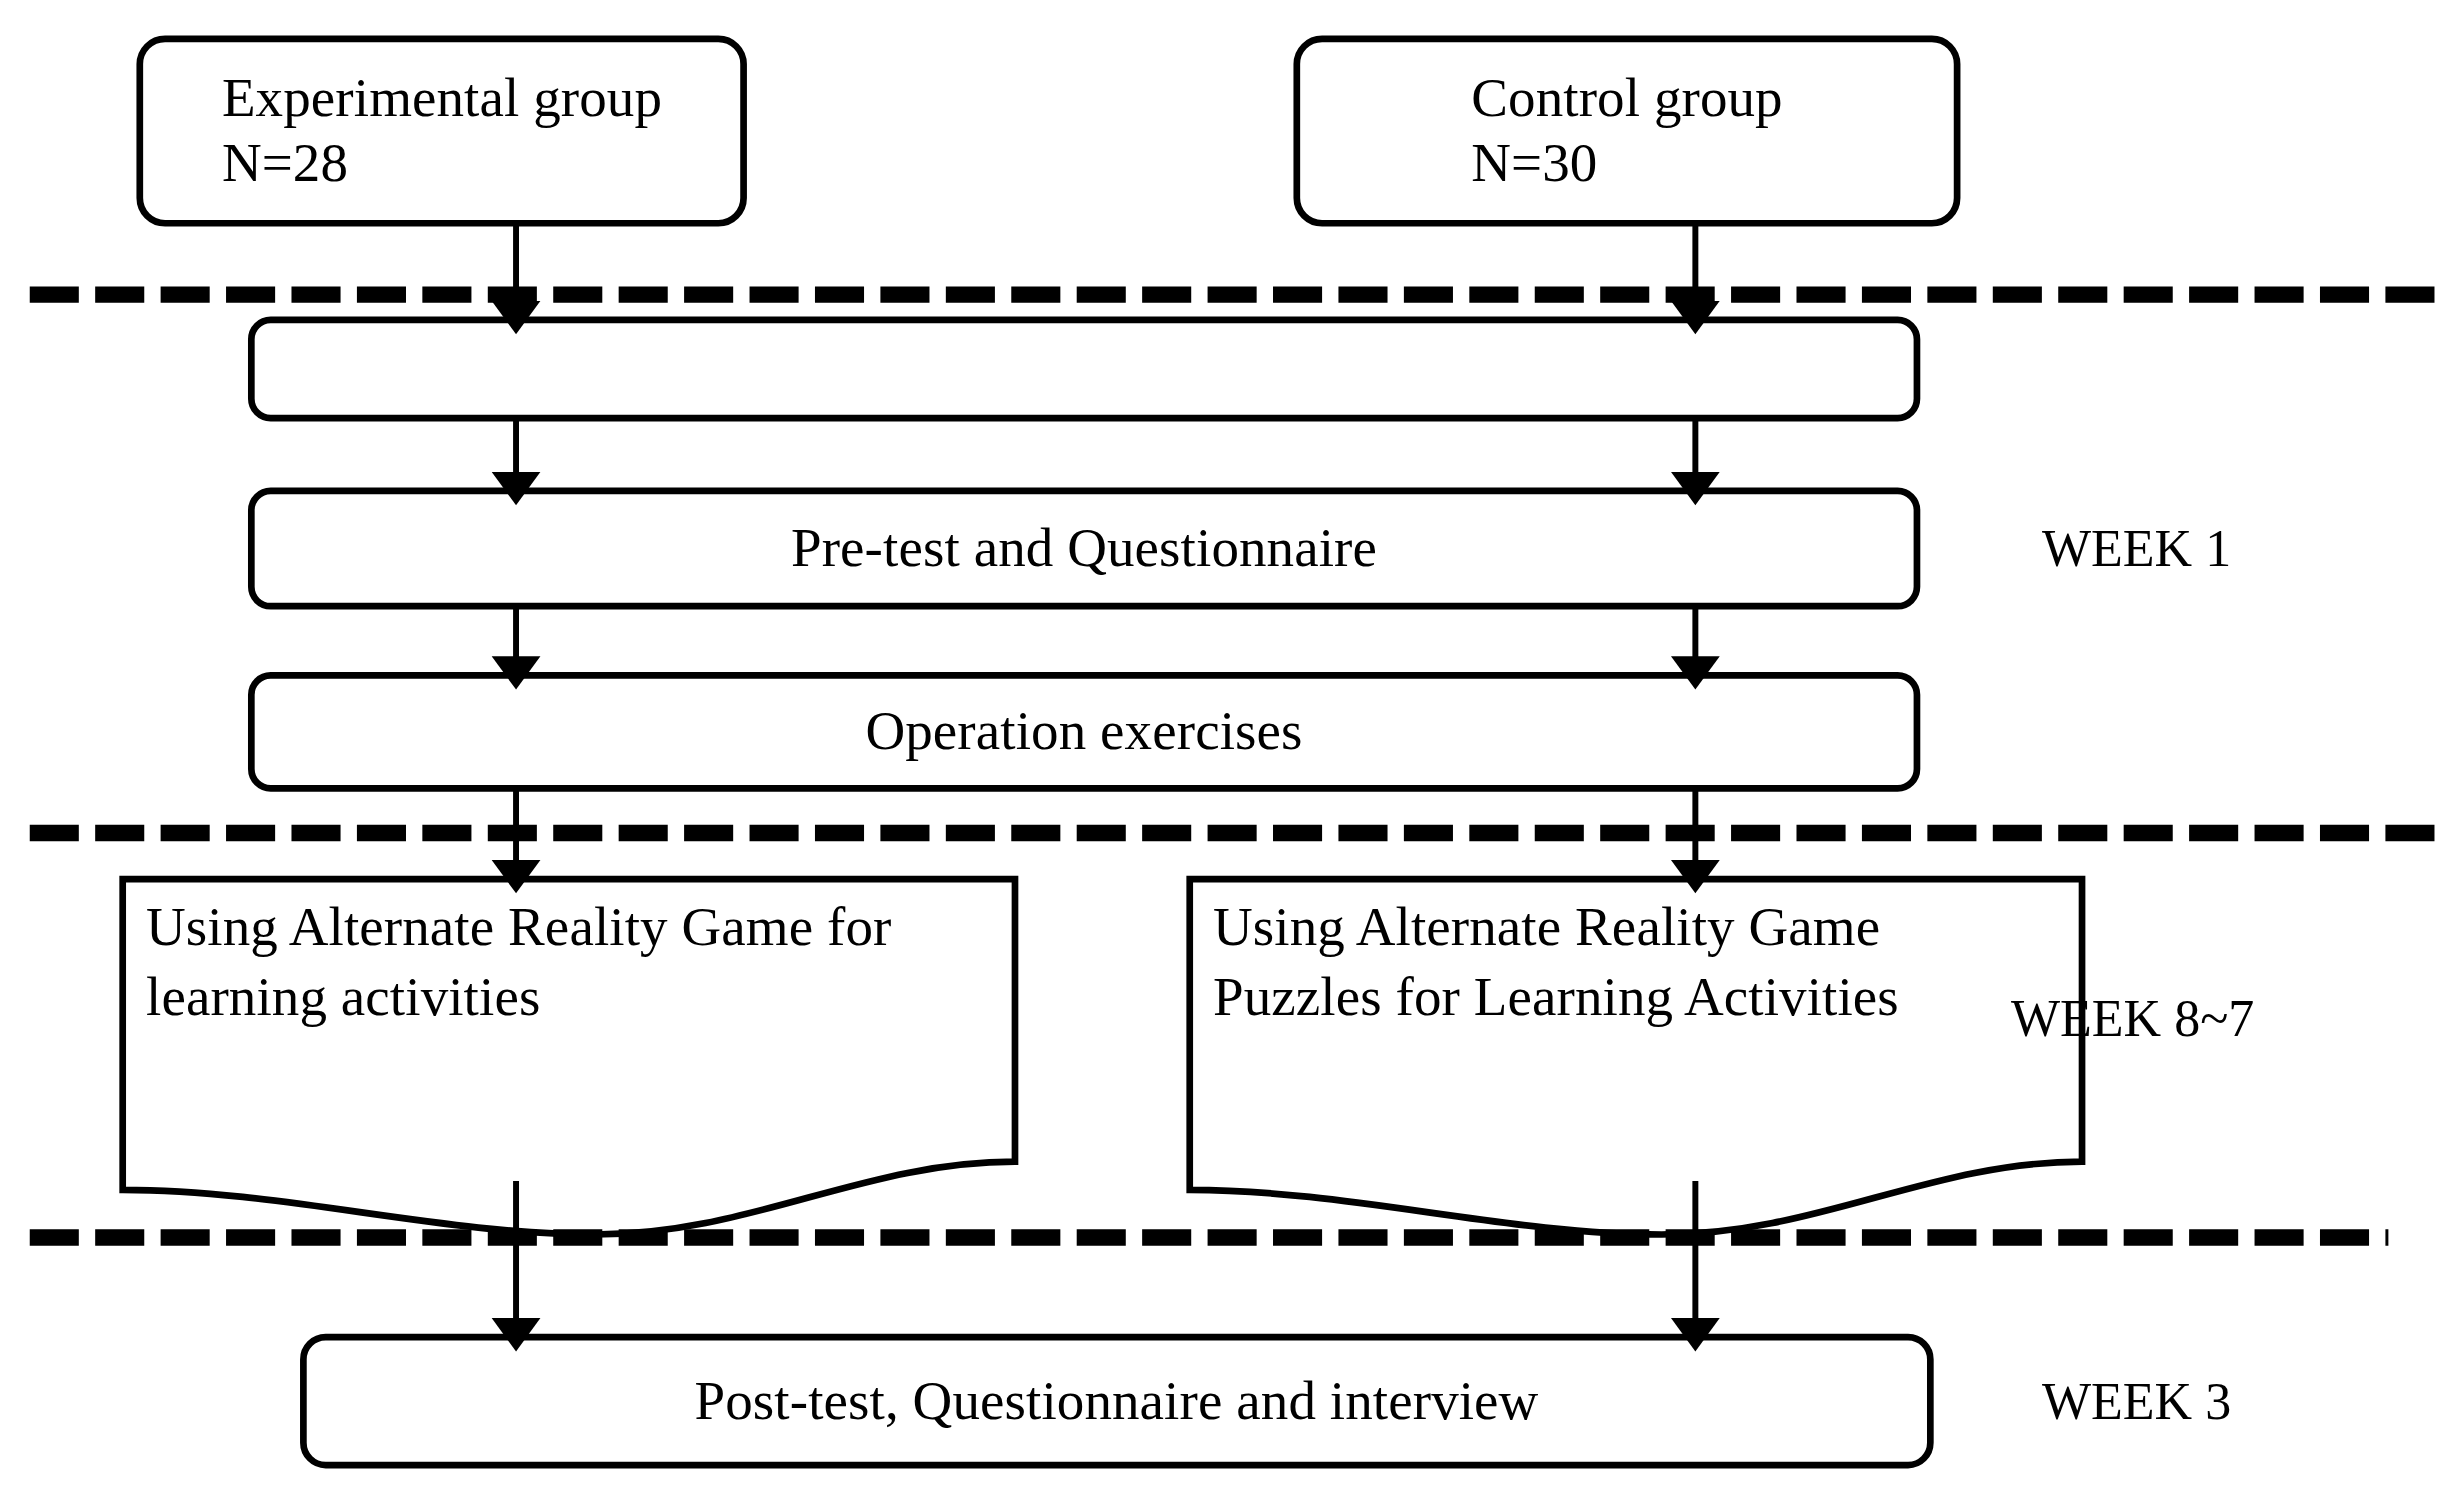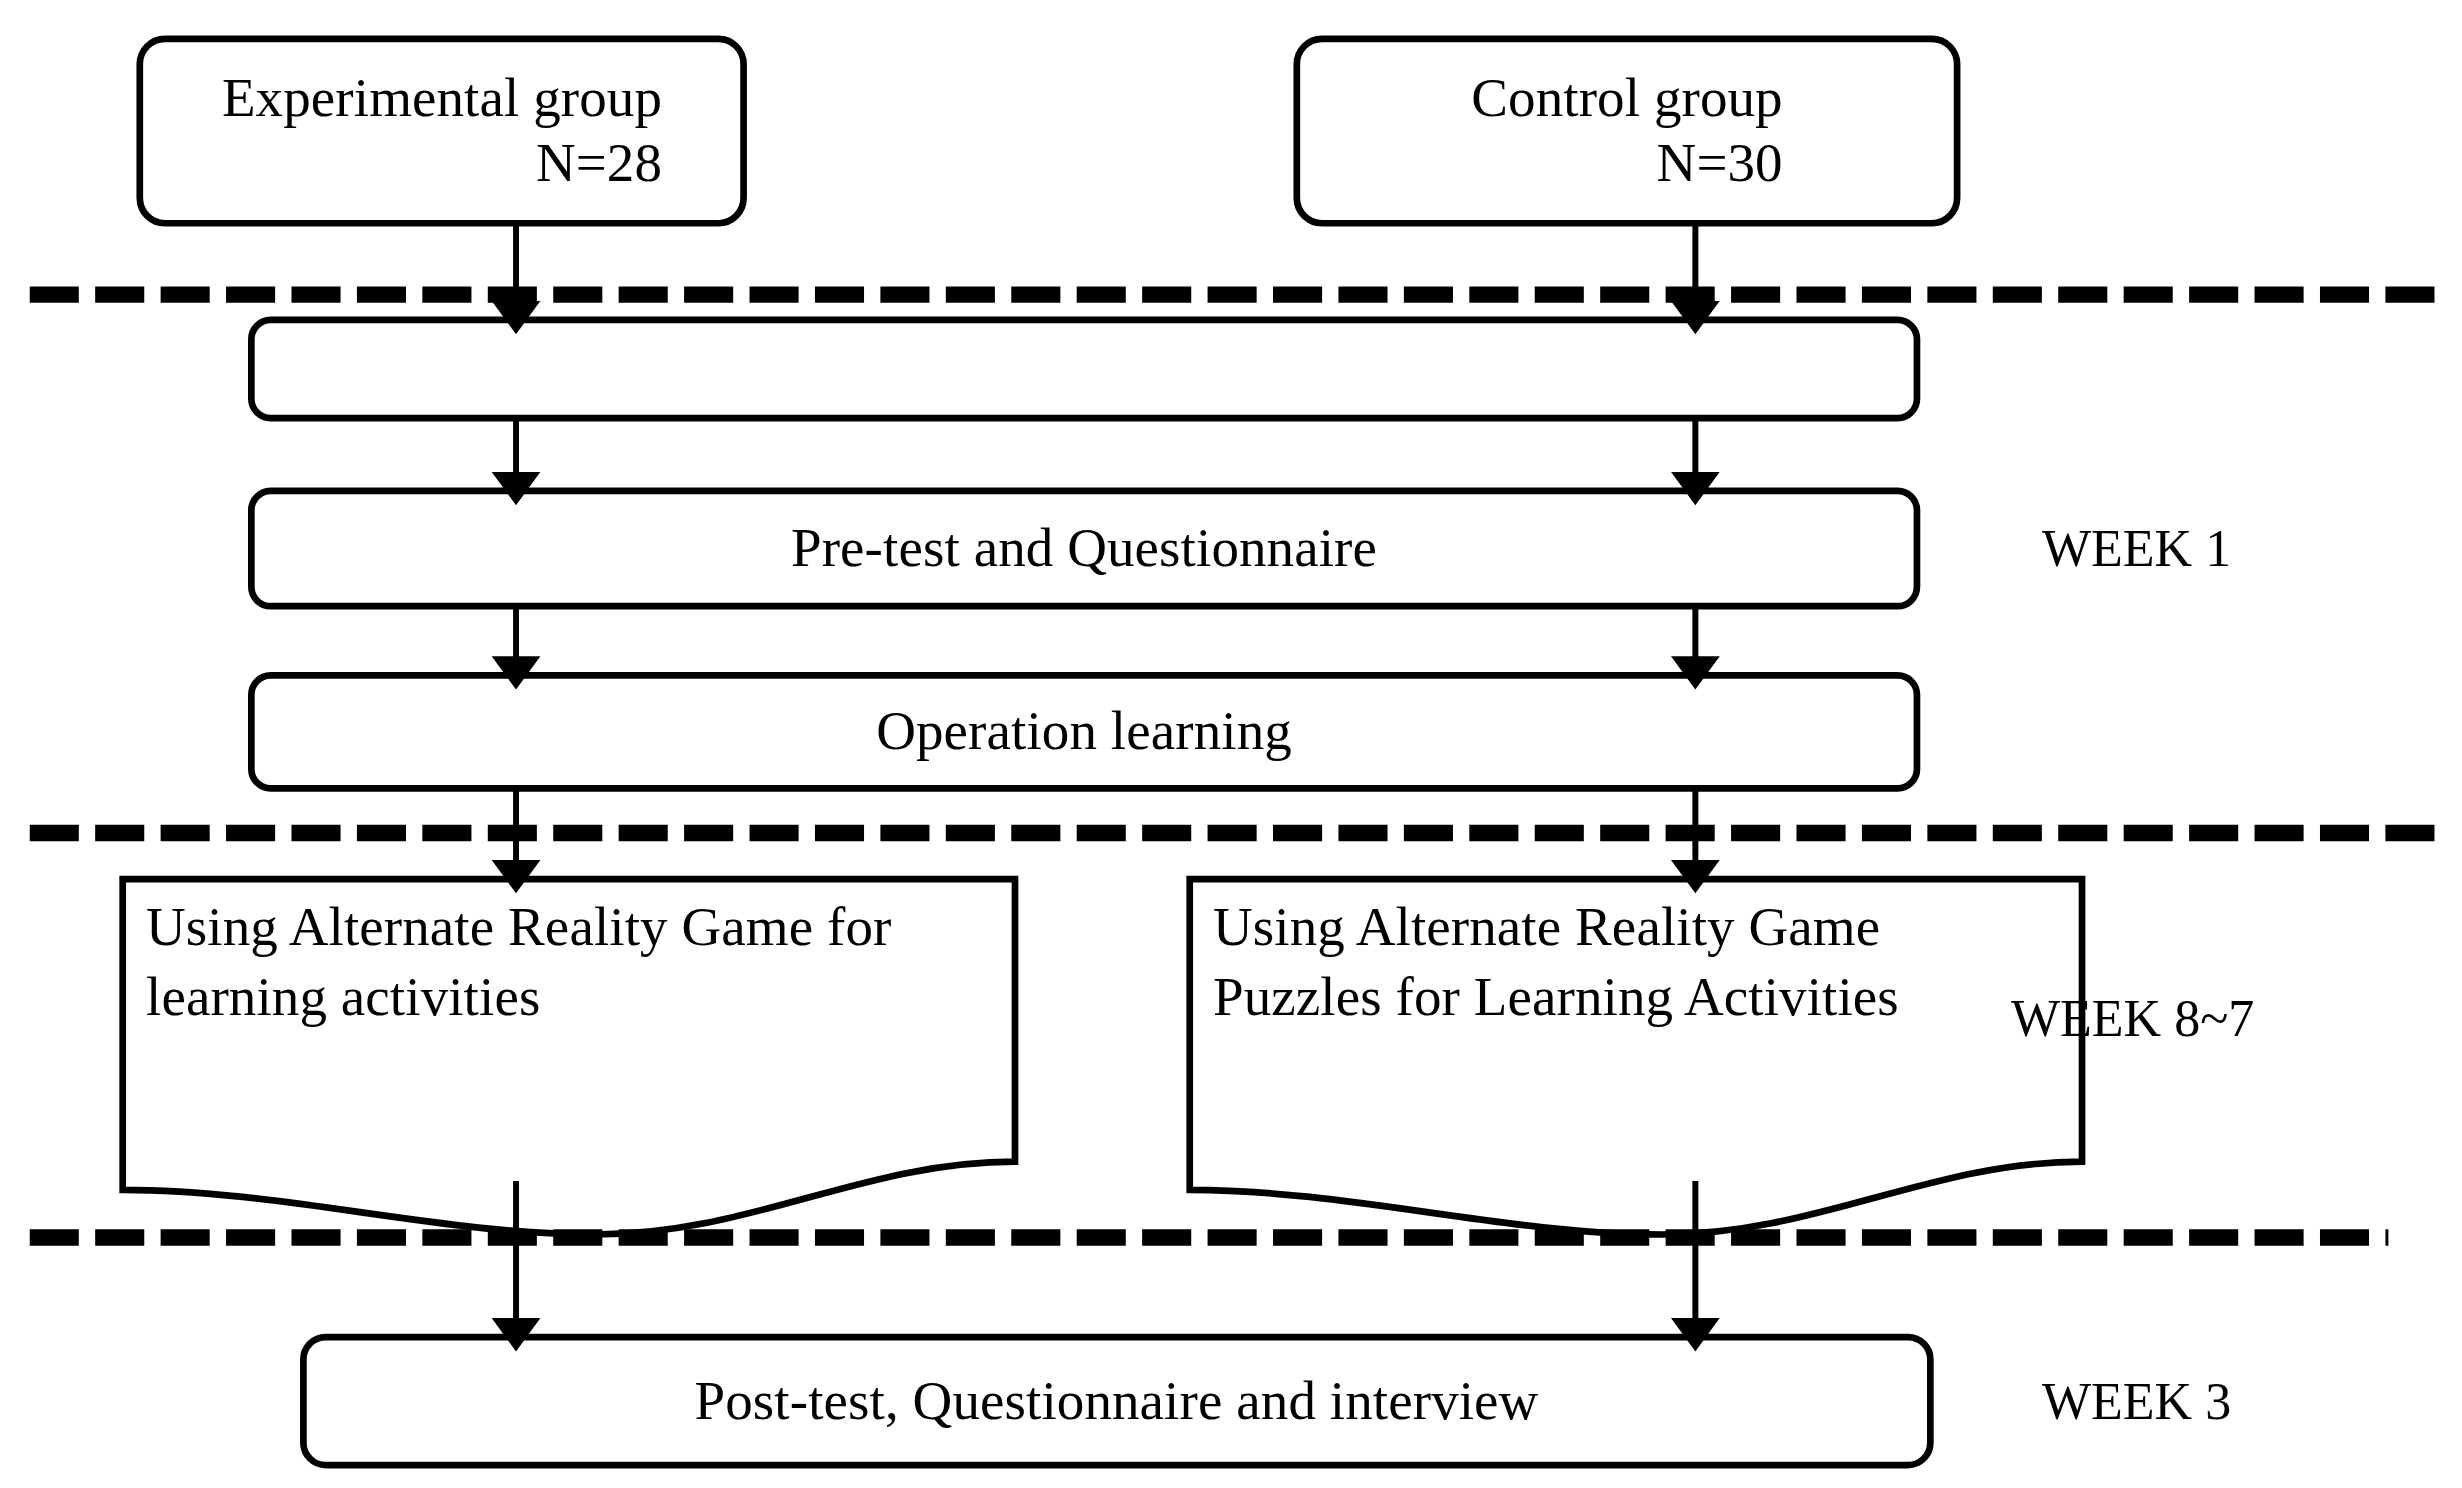--- a/index.html
+++ b/index.html
@@ -23,21 +23,21 @@
     left: 0;
     top: 0;
     width: 2462px;
     height: 1489px;
   }
   .node-label {
     position: absolute;
     display: flex;
     align-items: center;
     justify-content: center;
-    text-align: right;
+    text-align: left;
     line-height: 1.18;
     white-space: pre-line;
     font-size: 55px;
     letter-spacing: 0.1px;
   }
   .node-label.left-align {
     justify-content: flex-start;
     text-align: left;
     line-height: 1.28;
   }
@@ -101,21 +101,21 @@
 
   <div class="node-label" style="left:140px; top:39px; width:604px; height:184px;">Experimental group
 N=28</div>
 
   <div class="node-label" style="left:1297px; top:39px; width:660px; height:184px;">Control group
 N=30</div>
 
 
   <div class="node-label" style="left:251px; top:491px; width:1666px; height:115px;">Pre-test and Questionnaire</div>
 
-  <div class="node-label" style="left:251px; top:675px; width:1666px; height:113px;">Operation learning</div>
+  <div class="node-label" style="left:251px; top:675px; width:1666px; height:113px;">Operation exercises</div>
 
   <div class="node-label left-align" style="left:146px; top:892px; width:751px; height:245px; align-items:flex-start;">Using Alternate Reality Game for learning activities</div>
 
   <div class="node-label left-align" style="left:1213px; top:892px; width:751px; height:245px; align-items:flex-start;">Using Alternate Reality Game Puzzles for Learning Activities</div>
 
   <div class="node-label" style="left:303px; top:1337px; width:1627px; height:128px;">Post-test, Questionnaire and interview</div>
 
   <div class="week-label" style="left:2042px; top:491px; width:372px; height:115px;">WEEK 1</div>
 
   <div class="week-label" style="left:2011px; top:959px; width:446px; height:119px;">WEEK 8~7</div>

